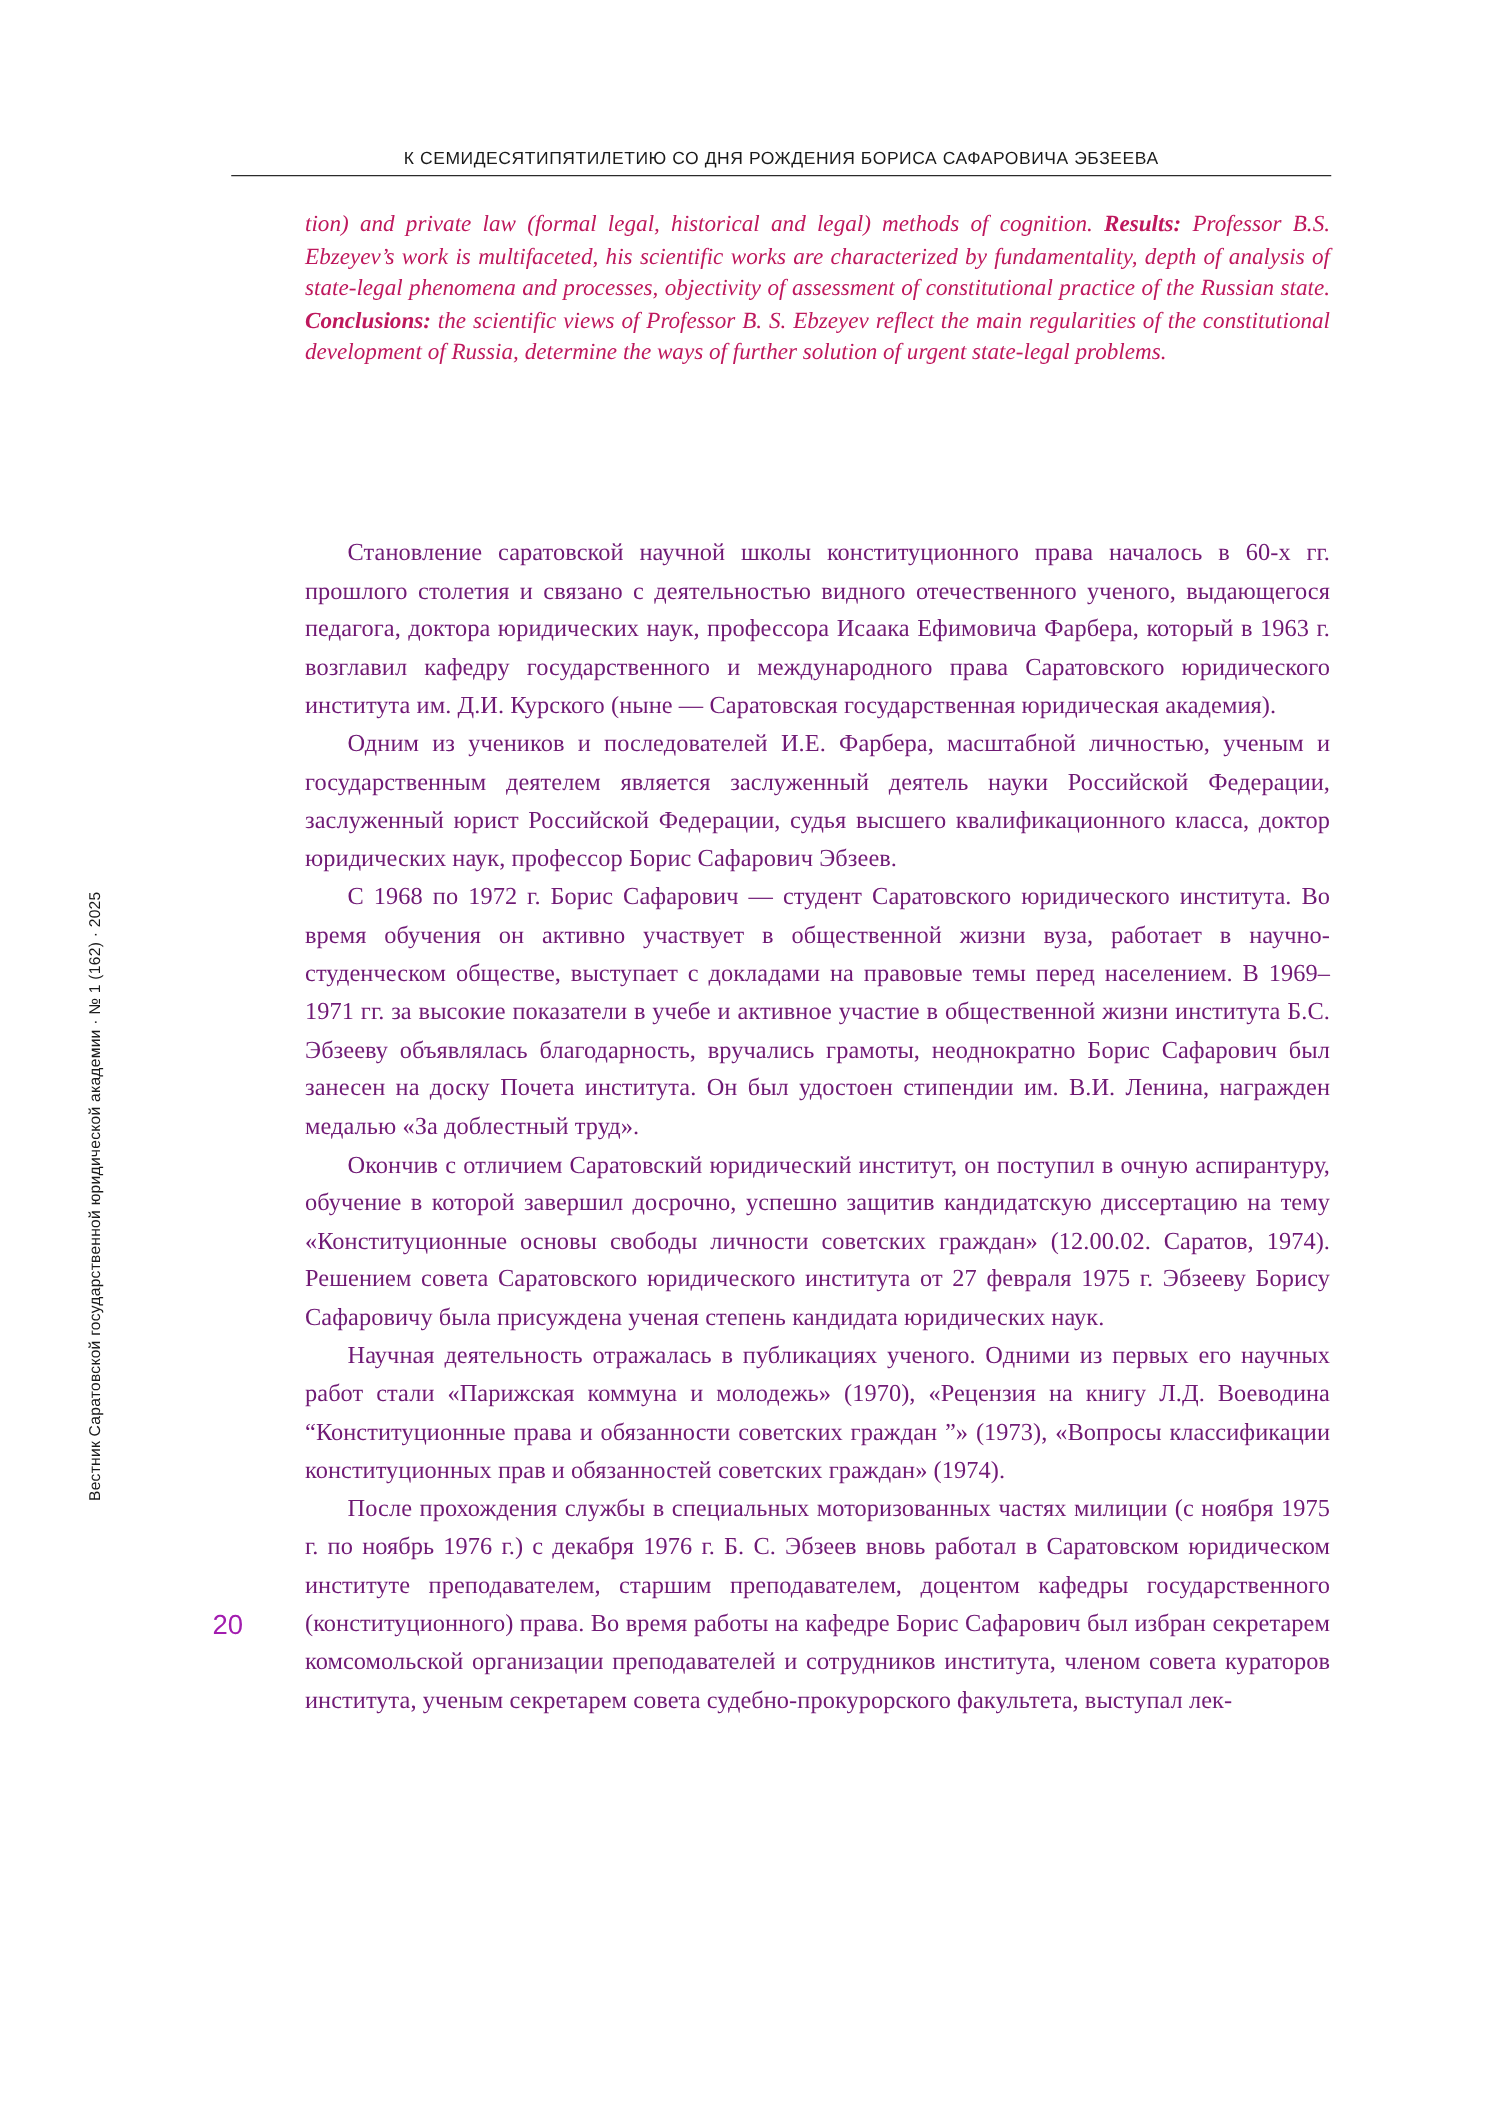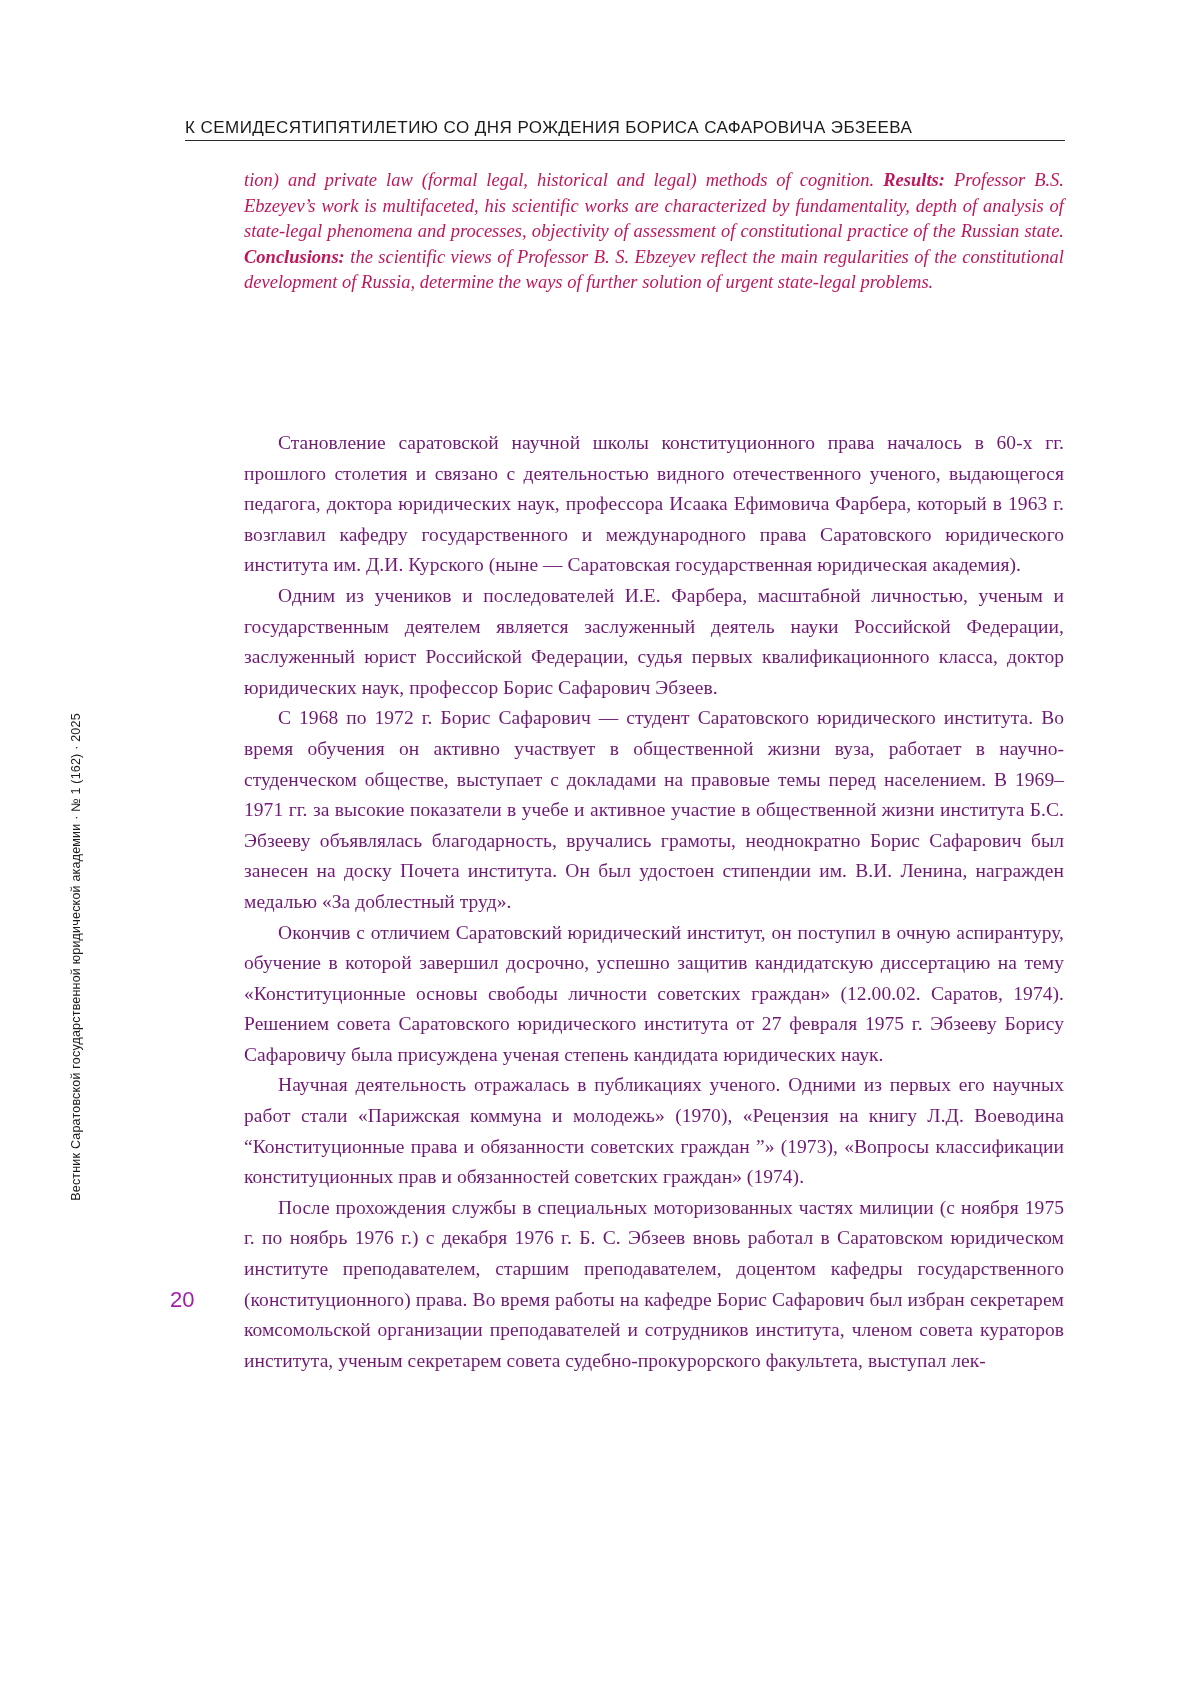--- a/index.html
+++ b/index.html
@@ -20,22 +20,23 @@
     top: 0; left: 0;
     width: 1200px;
     height: 1698px;
   }
   
   .runhead {
     position: absolute;
     top: 118px;
     left: 185px;
     width: 880px;
+    text-align: center;
     font-family: "Liberation Sans", sans-serif;
-    font-size: 17px;
+    font-size: 14px;
     letter-spacing: 0.45px;
     color: #1a1a1a;
   }
   .runhead-rule {
     position: absolute;
     top: 140px;
     left: 185px;
     width: 880px;
     height: 1px;
     background: #2b2b2b;
@@ -111,21 +112,21 @@
 
   <div class="runhead">К СЕМИДЕСЯТИПЯТИЛЕТИЮ СО ДНЯ РОЖДЕНИЯ БОРИСА САФАРОВИЧА ЭБЗЕЕВА</div>
   <div class="runhead-rule"></div>
 
   <div class="abstract">
     <p><span>tion) and private law (formal legal, historical and legal) methods of cognition. </span><b>Results:</b><span> Professor B.S. Ebzeyev’s work is multifaceted, his scientific works are characterized by fundamentality, depth of analysis of state-legal phenomena and processes, objectivity of assessment of constitutional practice of the Russian state. </span><b>Conclusions:</b><span> the scientific views of Professor B. S. Ebzeyev reflect the main regularities of the constitutional development of Russia, determine the ways of further solution of urgent state-legal problems.</span></p>
   </div>
 
   <div class="body-text">
     <p>Становление саратовской научной школы конституционного права началось в 60-х гг. прошлого столетия и связано с деятельностью видного отечественного ученого, выдающегося педагога, доктора юридических наук, профессора Исаака Ефимовича Фарбера, который в 1963 г. возглавил кафедру государственного и международного права Саратовского юридического института им. Д.И. Курского (ныне — Саратовская государственная юридическая академия).</p>
-    <p>Одним из учеников и последователей И.Е. Фарбера, масштабной личностью, ученым и государственным деятелем является заслуженный деятель науки Российской Федерации, заслуженный юрист Российской Федерации, судья первых квалификационного класса, доктор юридических наук, профессор Борис Сафарович Эбзеев.</p>
+    <p>Одним из учеников и последователей И.Е. Фарбера, масштабной личностью, ученым и государственным деятелем является заслуженный деятель науки Российской Федерации, заслуженный юрист Российской Федерации, судья высшего квалификационного класса, доктор юридических наук, профессор Борис Сафарович Эбзеев.</p>
     <p>С 1968 по 1972 г. Борис Сафарович — студент Саратовского юридического института. Во время обучения он активно участвует в общественной жизни вуза, работает в научно-студенческом обществе, выступает с докладами на правовые темы перед населением. В 1969–1971 гг. за высокие показатели в учебе и активное участие в общественной жизни института Б.С. Эбзееву объявлялась благодарность, вручались грамоты, неоднократно Борис Сафарович был занесен на доску Почета института. Он был удостоен стипендии им. В.И. Ленина, награжден медалью «За доблестный труд».</p>
     <p>Окончив с отличием Саратовский юридический институт, он поступил в очную аспирантуру, обучение в которой завершил досрочно, успешно защитив кандидатскую диссертацию на тему «Конституционные основы свободы личности советских граждан» (12.00.02. Саратов, 1974). Решением совета Саратовского юридического института от 27 февраля 1975 г. Эбзееву Борису Сафаровичу была присуждена ученая степень кандидата юридических наук.</p>
     <p>Научная деятельность отражалась в публикациях ученого. Одними из первых его научных работ стали «Парижская коммуна и молодежь» (1970), «Рецензия на книгу Л.Д. Воеводина “Конституционные права и обязанности советских граждан ”» (1973), «Вопросы классификации конституционных прав и обязанностей советских граждан» (1974).</p>
     <p>После прохождения службы в специальных моторизованных частях милиции (с ноября 1975 г. по ноябрь 1976 г.) с декабря 1976 г. Б. С. Эбзеев вновь работал в Саратовском юридическом институте преподавателем, старшим преподавателем, доцентом кафедры государственного (конституционного) права. Во время работы на кафедре Борис Сафарович был избран секретарем комсомольской организации преподавателей и сотрудников института, членом совета кураторов института, ученым секретарем совета судебно-прокурорского факультета, выступал лек-</p>
   </div>
 
   <div class="side-note">Вестник Саратовской государственной  юридической академии · № 1 (162) · 2025</div>
 
   <div class="folio">20</div>
 

